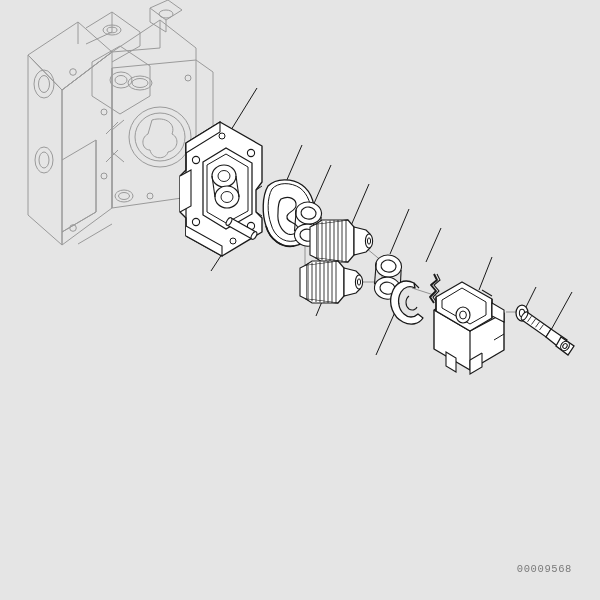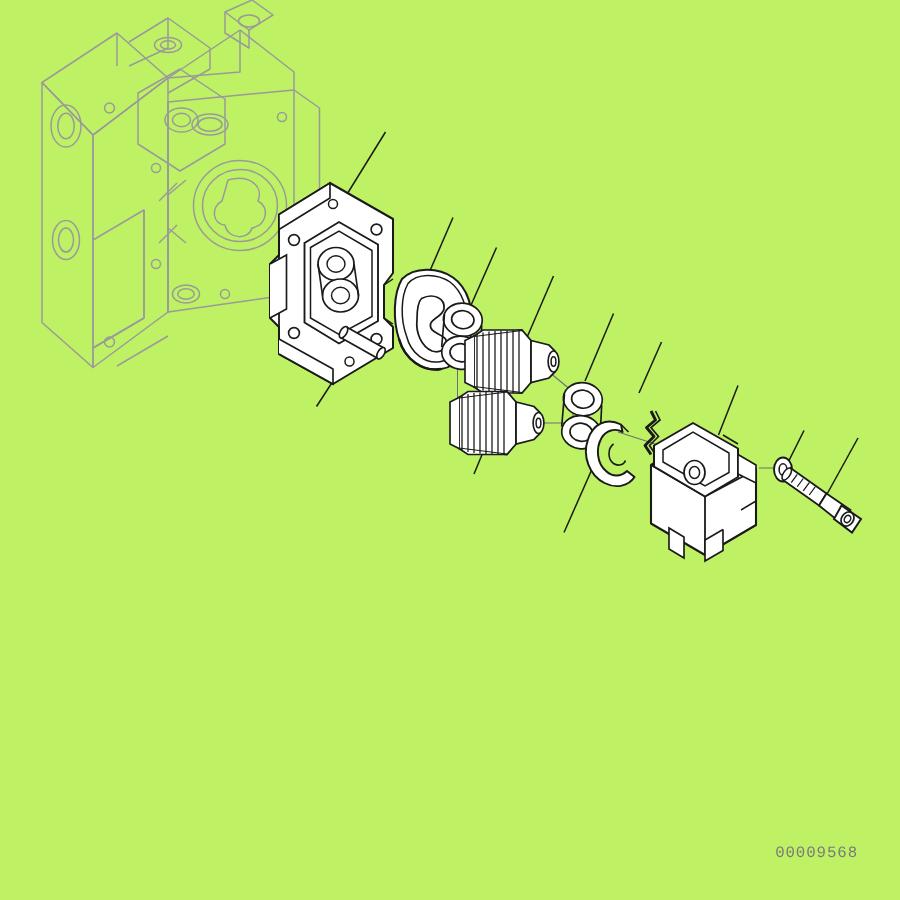--- a/index.html
+++ b/index.html
@@ -1,21 +1,21 @@
 <!DOCTYPE html>
 <html><head>
 <meta charset="utf-8">
 <title>Parts Diagram</title>
 <style>
   html,body{margin:0;padding:0;background:#fff;}
   body{
     width:600px;height:600px;overflow:hidden;position:relative;
     font-family:"Liberation Sans", sans-serif;
   }
-  #stage{position:absolute;inset:0;width:600px;height:600px;background:#bef264;}
+  #stage{position:absolute;inset:0;width:600px;height:600px;background:#e5e5e5;}
   svg{display:block;}
   .fig-id{
     position:absolute;right:28px;bottom:25px;
     font-family:"Liberation Mono", monospace;
     font-size:10.5px;letter-spacing:0.6px;color:#7a7a7a;
     white-space:nowrap;
   }
 </style>
 </head>
 <body>

